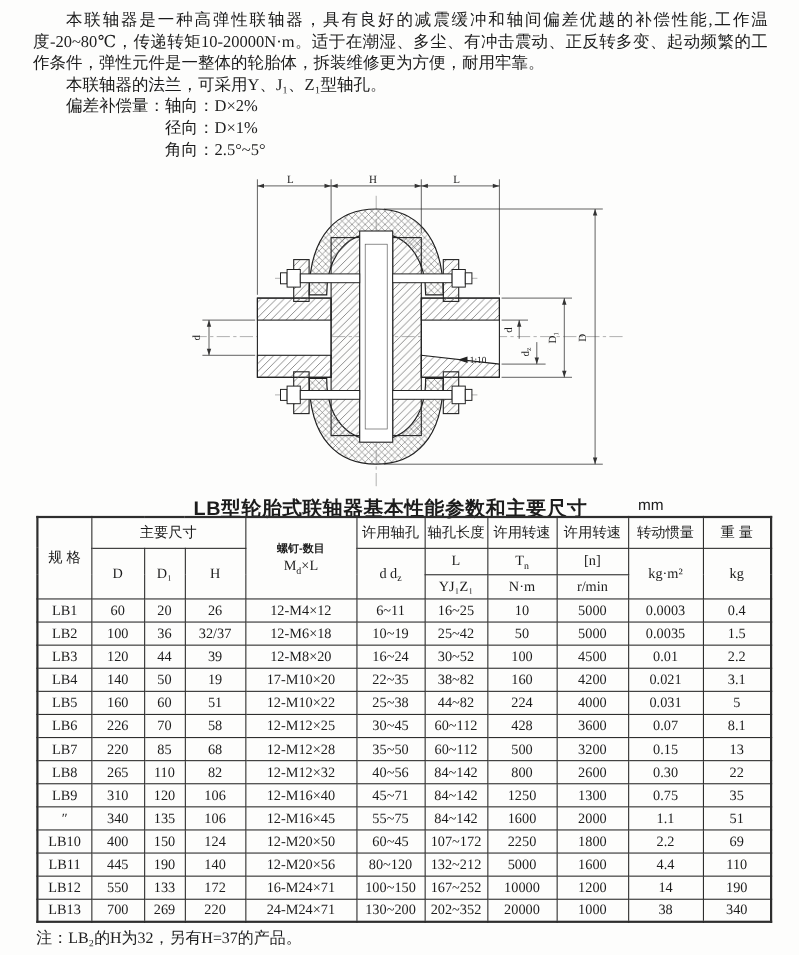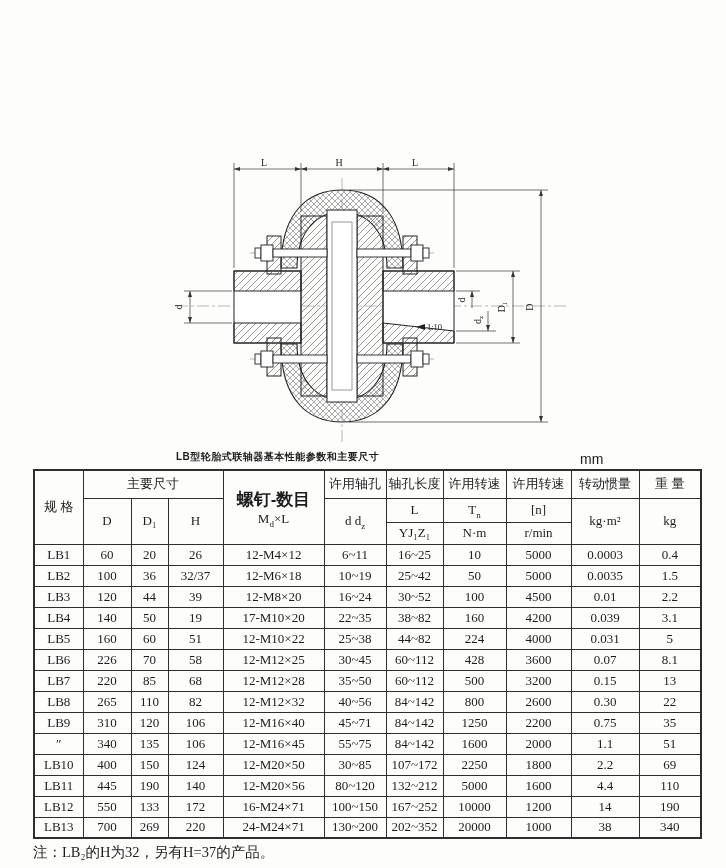--- a/index.html
+++ b/index.html
@@ -10,42 +10,49 @@
   }
   .page{position:absolute;inset:0;}
   .intro{position:absolute;top:10px;left:30px;width:668px;
          font-size:15px;line-height:19.6px;text-align:justify;}
   .p{margin:0;}
   .ind{text-indent:2em;}
   .deep{padding-left:8em;}
   .diagram{position:absolute;top:156px;left:164px;}
   .tbl-title{position:absolute;left:176px;top:450px;
              font-family:"Liberation Sans","DejaVu Sans",sans-serif;
-             font-weight:bold;font-size:10px;letter-spacing:.5px;}
+             font-weight:bold;font-size:18px;letter-spacing:.5px;}
   .tbl-unit{position:absolute;left:580px;top:451px;font-size:14px;
             font-family:"Liberation Sans","DejaVu Sans",sans-serif;}
   table.spec{position:absolute;top:469px;left:33px;width:667px;
              border-collapse:collapse;table-layout:fixed;
              border:2px solid #2e2e2e;}
   table.spec th,table.spec td{
     border:1px solid #2e2e2e;text-align:center;vertical-align:middle;
     padding:0;font-weight:normal;font-size:13px;overflow:hidden;white-space:nowrap;}
   .cn{font-family:"Liberation Sans","DejaVu Sans",sans-serif;
-      font-weight:bold;font-size:17px;}
+      font-weight:bold;font-size:10px;}
   tr.h1{height:28px;} tr.h2{height:24px;} tr.h3{height:22px;}
   table.spec tbody tr{height:21px;}
   sub.sm{font-size:9px;line-height:0;}
   .note{position:absolute;top:843px;left:33px;font-size:14.5px;margin:0;text-align:right;}
   svg text{font-family:"Liberation Serif","DejaVu Serif",serif;fill:#1c1c1c;}
 </style>
 </head>
 <body>
 
 <div class="page">
 
+  <section class="intro">
+    <p class="p ind">本联轴器是一种高弹性联轴器，具有良好的减震缓冲和轴间偏差优越的补偿性能,工作温度-20~80℃，传递转矩10-20000N·m。适于在潮湿、多尘、有冲击震动、正反转多变、起动频繁的工作条件，弹性元件是一整体的轮胎体，拆装维修更为方便，耐用牢靠。</p>
+    <p class="p ind">本联轴器的法兰，可采用Y、J₁、Z₁型轴孔。</p>
+    <p class="p ind"><span>偏差补偿量：</span><span>轴向：D×2%</span></p>
+    <p class="p deep">径向：D×1%</p>
+    <p class="p deep">角向：2.5°~5°</p>
+  </section>
 
   <svg class="diagram" width="420" height="292" viewBox="0 0 420 292">
     <defs>
       <pattern id="hh" width="7" height="7" patternUnits="userSpaceOnUse">
         <path d="M-1,8 L8,-1" stroke="#6a6a6a" stroke-width="0.7"></path>
       </pattern>
       <pattern id="xh" width="6" height="6" patternUnits="userSpaceOnUse">
         <path d="M-1,7 L7,-1 M-1,-1 L7,7" stroke="#6a6a6a" stroke-width="0.55"></path>
       </pattern>
     </defs>
@@ -256,21 +263,21 @@
         <tr>
           <td>LB4</td>
           <td>140</td>
           <td>50</td>
           <td>19</td>
           <td>17-M10×20</td>
           <td>22~35</td>
           <td>38~82</td>
           <td>160</td>
           <td>4200</td>
-          <td>0.039</td>
+          <td>0.021</td>
           <td>3.1</td>
         </tr>
         <tr>
           <td>LB5</td>
           <td>160</td>
           <td>60</td>
           <td>51</td>
           <td>12-M10×22</td>
           <td>25~38</td>
           <td>44~82</td>
@@ -320,21 +327,21 @@
         </tr>
         <tr>
           <td>LB9</td>
           <td>310</td>
           <td>120</td>
           <td>106</td>
           <td>12-M16×40</td>
           <td>45~71</td>
           <td>84~142</td>
           <td>1250</td>
-          <td>2200</td>
+          <td>1300</td>
           <td>0.75</td>
           <td>35</td>
         </tr>
         <tr>
           <td>″</td>
           <td>340</td>
           <td>135</td>
           <td>106</td>
           <td>12-M16×45</td>
           <td>55~75</td>
@@ -343,21 +350,21 @@
           <td>2000</td>
           <td>1.1</td>
           <td>51</td>
         </tr>
         <tr>
           <td>LB10</td>
           <td>400</td>
           <td>150</td>
           <td>124</td>
           <td>12-M20×50</td>
-          <td>30~85</td>
+          <td>60~45</td>
           <td>107~172</td>
           <td>2250</td>
           <td>1800</td>
           <td>2.2</td>
           <td>69</td>
         </tr>
         <tr>
           <td>LB11</td>
           <td>445</td>
           <td>190</td>

